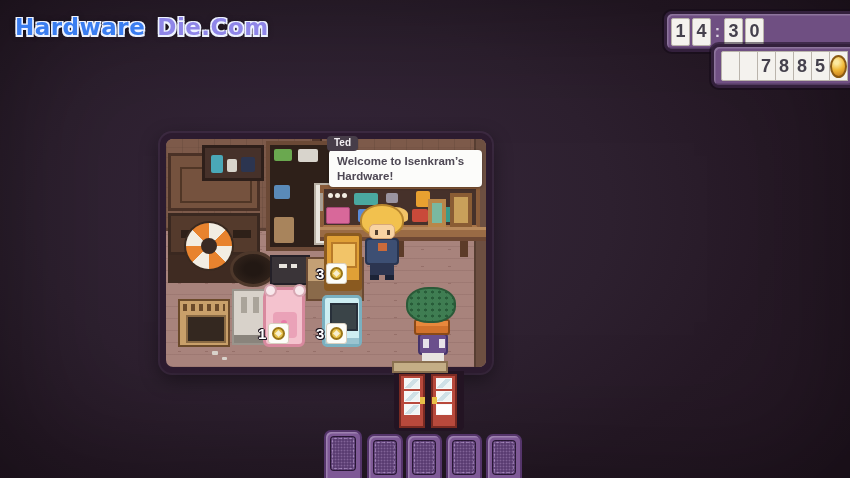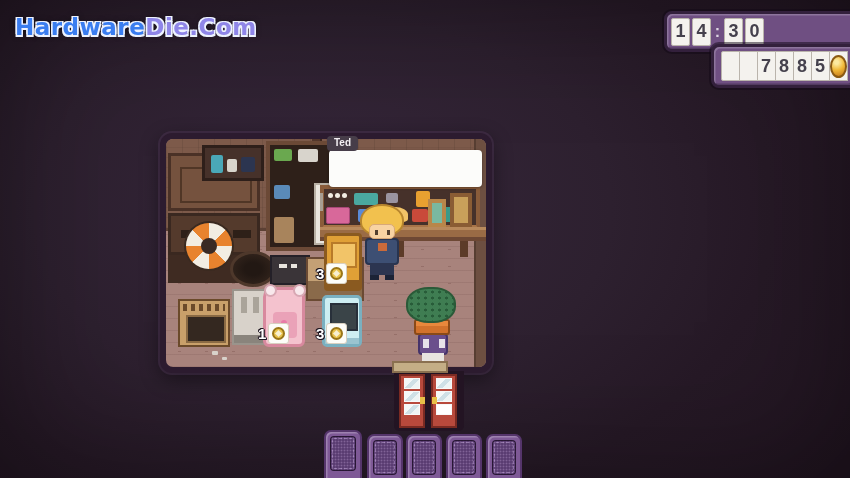--- a/index.html
+++ b/index.html
@@ -10,21 +10,21 @@
       radial-gradient(ellipse 640px 430px at 38% 44%, #36273b 0%, #2d202f 45%, #261926 70%, #221521 100%);
     box-shadow: inset 0 0 130px rgba(0,0,0,.38);
   }
   .abs{position:absolute;}
 
   
   .watermark{left:15px;top:14px;z-index:40;font-family:"DejaVu Sans",sans-serif;
     font-weight:bold;font-size:23px;letter-spacing:.5px;
     text-shadow:-1.5px -1.5px 0 #eef3ff,1.5px -1.5px 0 #eef3ff,-1.5px 1.5px 0 #eef3ff,
                  1.5px 1.5px 0 #eef3ff,0 0 6px rgba(0,0,0,.55);}
-  .wm-blue{color:#3a7df0;} .wm-purple{color:#8f86e8;}
+  .wm-blue{color:#3a7df0;} .wm-purple{color:#8f86e8;margin-left:12px;}
 
   
   .hud-row{background:#6f4f82;border:3px solid #33203c;border-radius:8px;
     box-shadow:inset 1.5px 1.5px 0 rgba(255,255,255,.22), inset -1.5px -1.5px 0 rgba(0,0,0,.25), 0 0 0 2px rgba(18,8,22,.5);
     display:flex;align-items:center;z-index:30;}
   .hud-day{background:#f2a738;color:#35261a;border:2px solid #2e2028;border-radius:4px;
     font-weight:bold;font-size:14.5px;letter-spacing:1px;padding:2px 6px;line-height:1;}
   .cell{background:#f4f2ee;border:1px solid #bab4ac;color:#45414d;font-weight:bold;
     display:flex;align-items:center;justify-content:center;border-radius:2px;}
   .clock-cell{width:17px;height:26px;font-size:18px;}
@@ -349,20 +349,22 @@
       <div class="pane"></div>
         <div class="pane"></div>
         <div class="pane" style="background:#ffffff;"></div>
     </div>
     <div class="abs handle" style="left:26px;"></div>
     <div class="abs handle" style="left:38px;"></div>
   </div>
 
   <div class="abs nametag">Ted</div>
   <div class="abs speech">
+    <div>Welcome to Isenkram’s</div>
+    <div>Hardware!</div>
   </div>
 
   <div class="abs slot" style="left:324px;top:430px;width:38px;height:50px;">
       <div class="slot-inner"></div>
     </div>
   <div class="abs slot" style="left:367px;top:434px;width:36px;height:46px;">
       <div class="slot-inner"></div>
     </div>
   <div class="abs slot" style="left:406px;top:434px;width:36px;height:46px;">
       <div class="slot-inner"></div>

